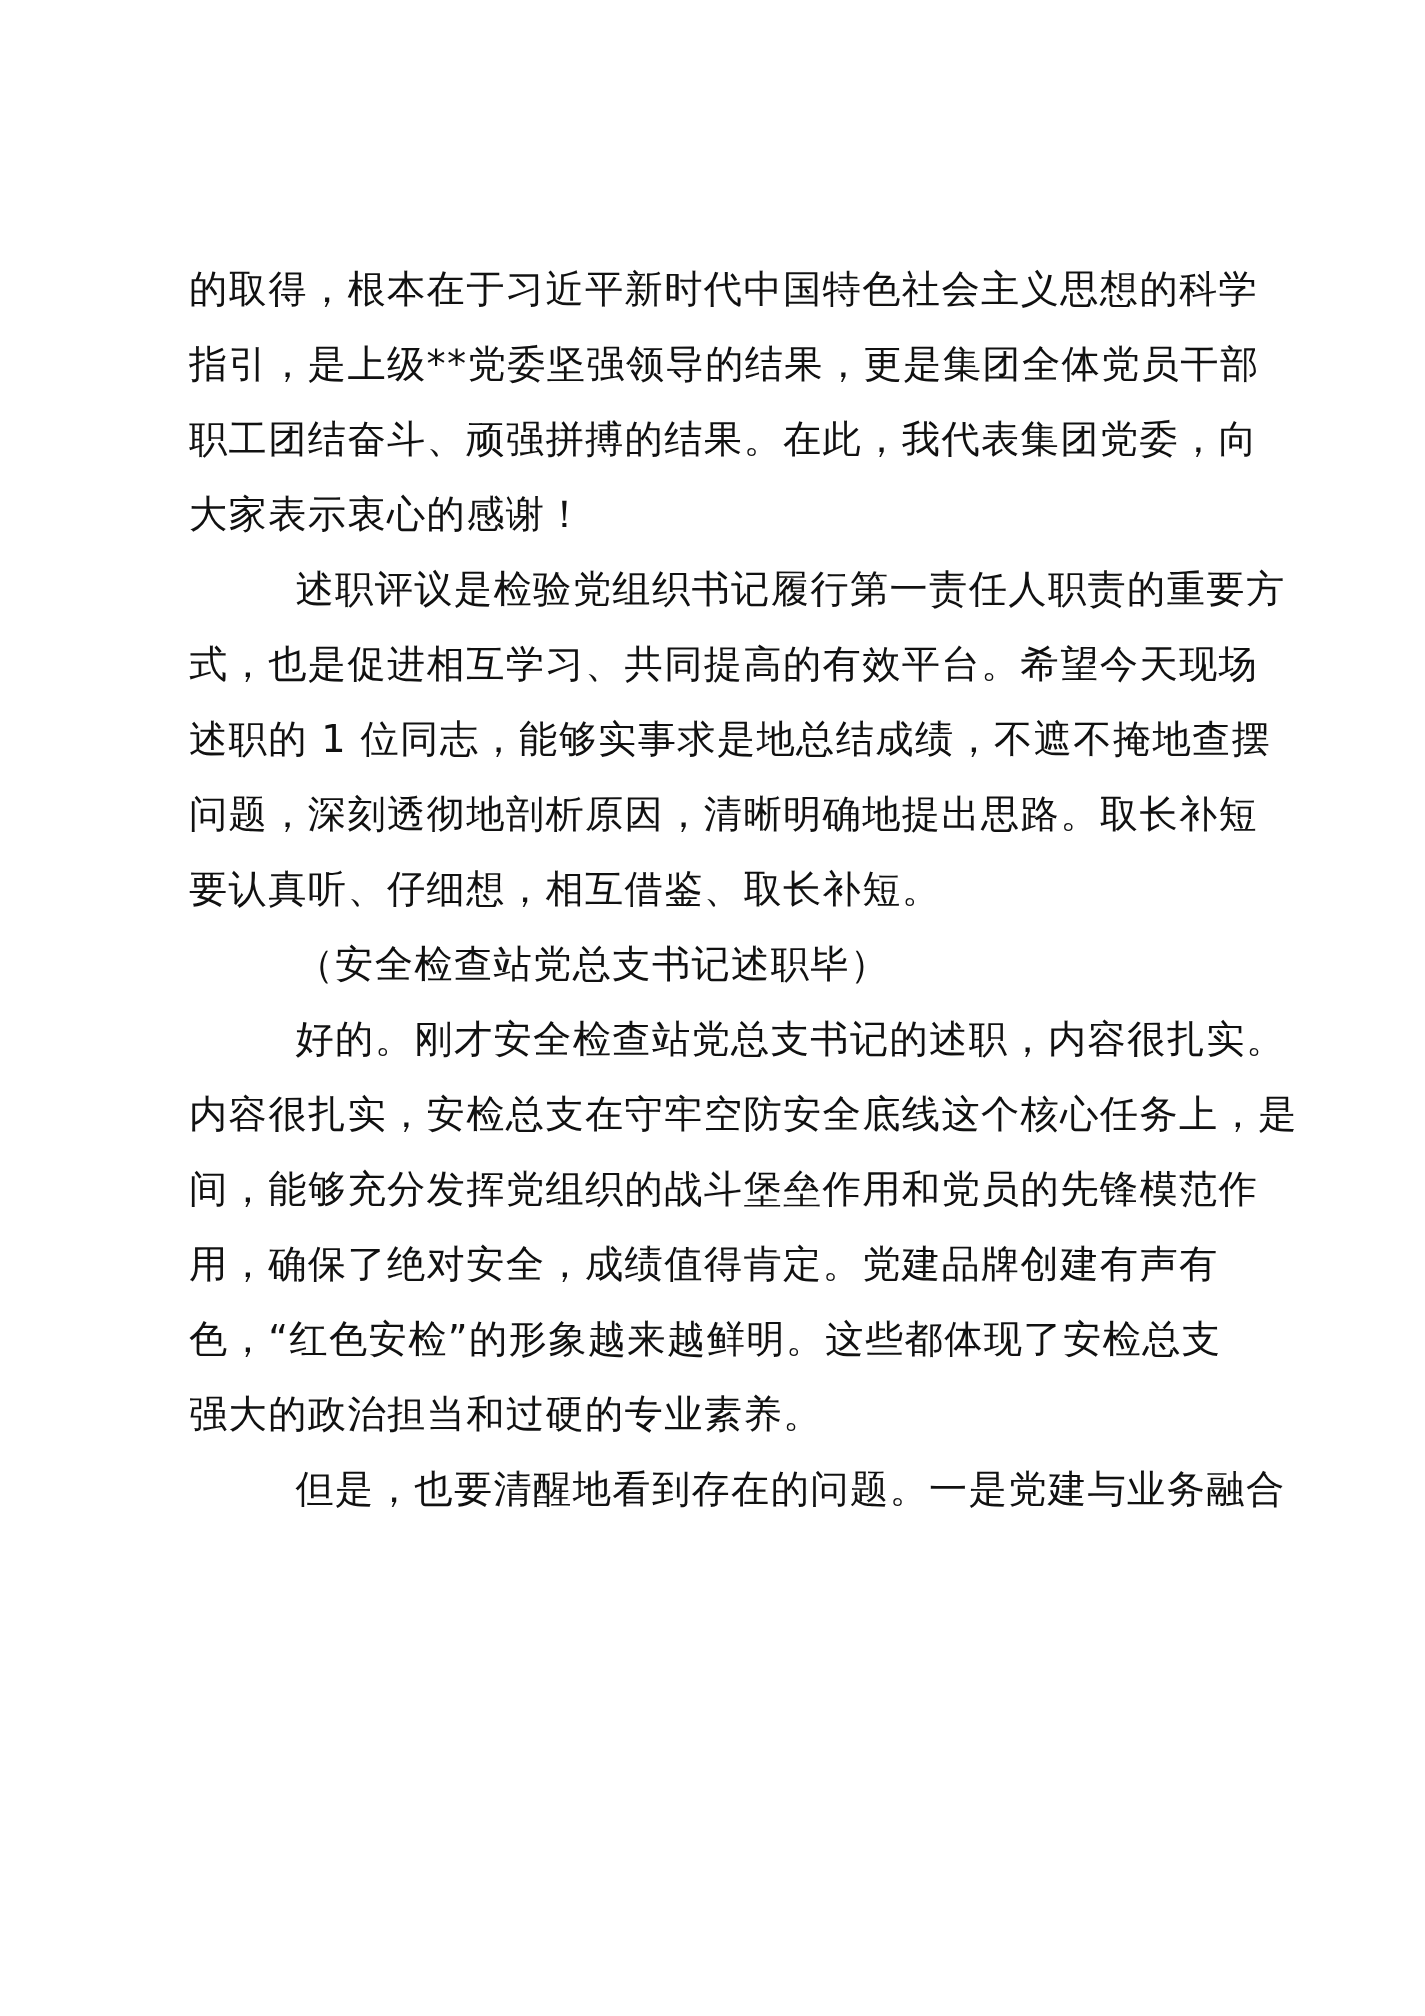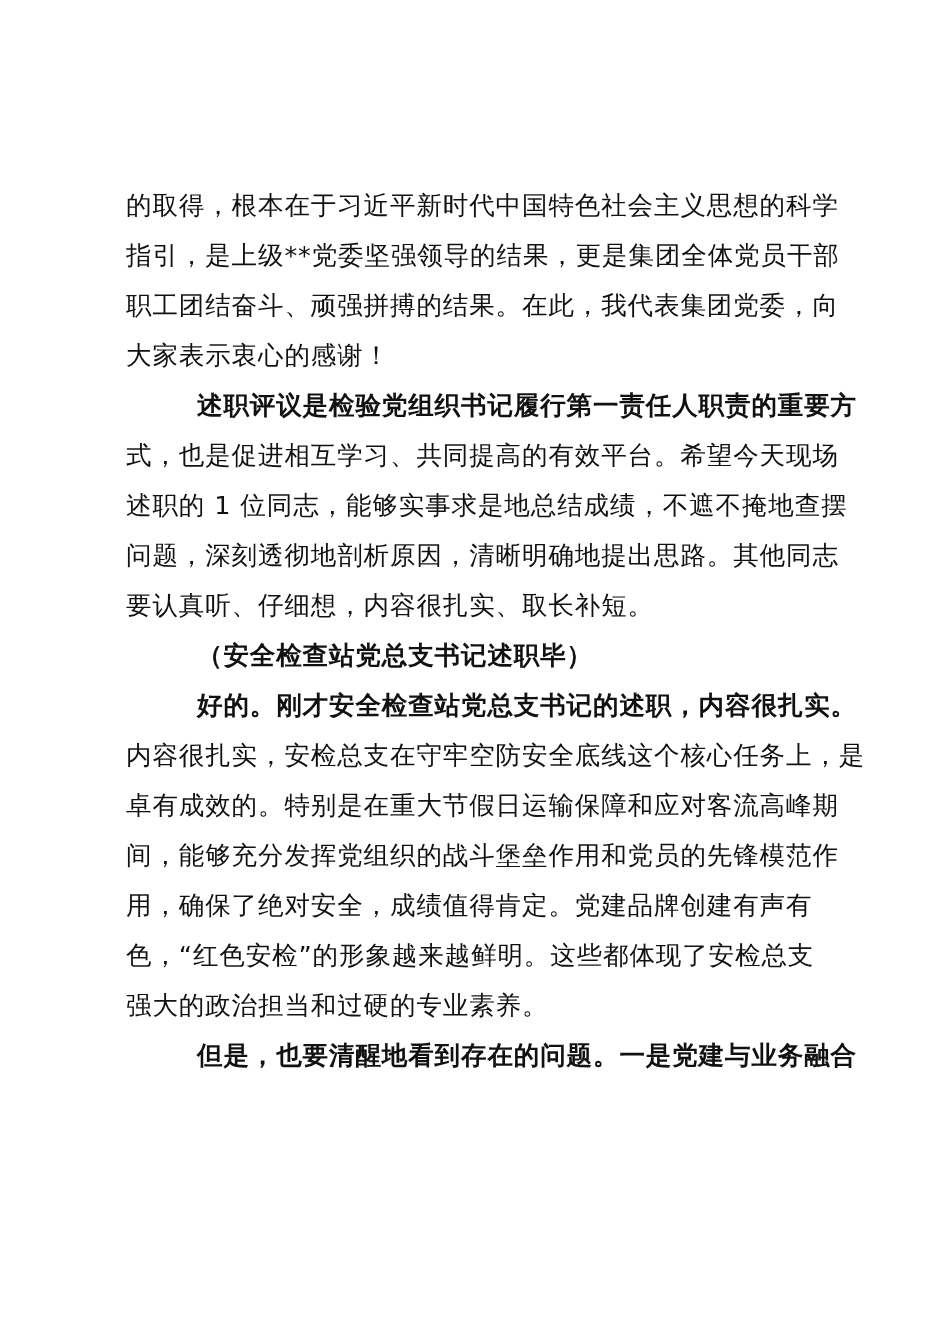--- a/index.html
+++ b/index.html
@@ -1,55 +1,54 @@
 <!DOCTYPE html>
 <html><head>
 <meta charset="utf-8">
 <style>
   html, body { margin: 0; padding: 0; background: #ffffff; }
   body { width: 950px; height: 1344px; position: relative; overflow: hidden; }
   .page {
     position: absolute;
     left: 126px;
-    top: 180px;
+    top: 168px;
     width: 712px;
     font-family: "DejaVu Sans", sans-serif;
     font-size: 25.5px;
     line-height: 50px;
     color: #111111;
     letter-spacing: 0.9px;
   }
   .para { margin: 0; text-align: justify; text-align-last: left; }
-  .indent { text-indent: 71px; font-weight: bold; }
+  .indent { text-indent: 71px; }
   .line { display: block; white-space: nowrap; }
 </style>
 </head>
 <body>
 
 <div class="page">
   <p class="para">
     <span class="line">的取得，根本在于习近平新时代中国特色社会主义思想的科学</span>
     <span class="line">指引，是上级**党委坚强领导的结果，更是集团全体党员干部</span>
     <span class="line">职工团结奋斗、顽强拼搏的结果。在此，我代表集团党委，向</span>
     <span class="line">大家表示衷心的感谢！</span>
   </p>
   <p class="para">
     <span class="line indent">述职评议是检验党组织书记履行第一责任人职责的重要方</span>
     <span class="line">式，也是促进相互学习、共同提高的有效平台。希望今天现场</span>
     <span class="line">述职的 1 位同志，能够实事求是地总结成绩，不遮不掩地查摆</span>
-    <span class="line">问题，深刻透彻地剖析原因，清晰明确地提出思路。其他同志</span>
-    <span class="line">要认真听、仔细想，内容很扎实、取长补短。</span>
+    <span class="line">问题，深刻透彻地剖析原因，清晰明确地提出思路。取长补短</span>
+    <span class="line">要认真听、仔细想，相互借鉴、取长补短。</span>
   </p>
   <p class="para">
     <span class="line indent">（安全检查站党总支书记述职毕）</span>
   </p>
   <p class="para">
     <span class="line indent">好的。刚才安全检查站党总支书记的述职，内容很扎实。</span>
     <span class="line">内容很扎实，安检总支在守牢空防安全底线这个核心任务上，是</span>
-    <span class="line">卓有成效的。特别是在重大节假日运输保障和应对客流高峰期</span>
     <span class="line">间，能够充分发挥党组织的战斗堡垒作用和党员的先锋模范作</span>
     <span class="line">用，确保了绝对安全，成绩值得肯定。党建品牌创建有声有</span>
     <span class="line">色，“红色安检”的形象越来越鲜明。这些都体现了安检总支</span>
     <span class="line">强大的政治担当和过硬的专业素养。</span>
   </p>
   <p class="para">
     <span class="line indent">但是，也要清醒地看到存在的问题。一是党建与业务融合</span>
   </p>
 </div>
 

